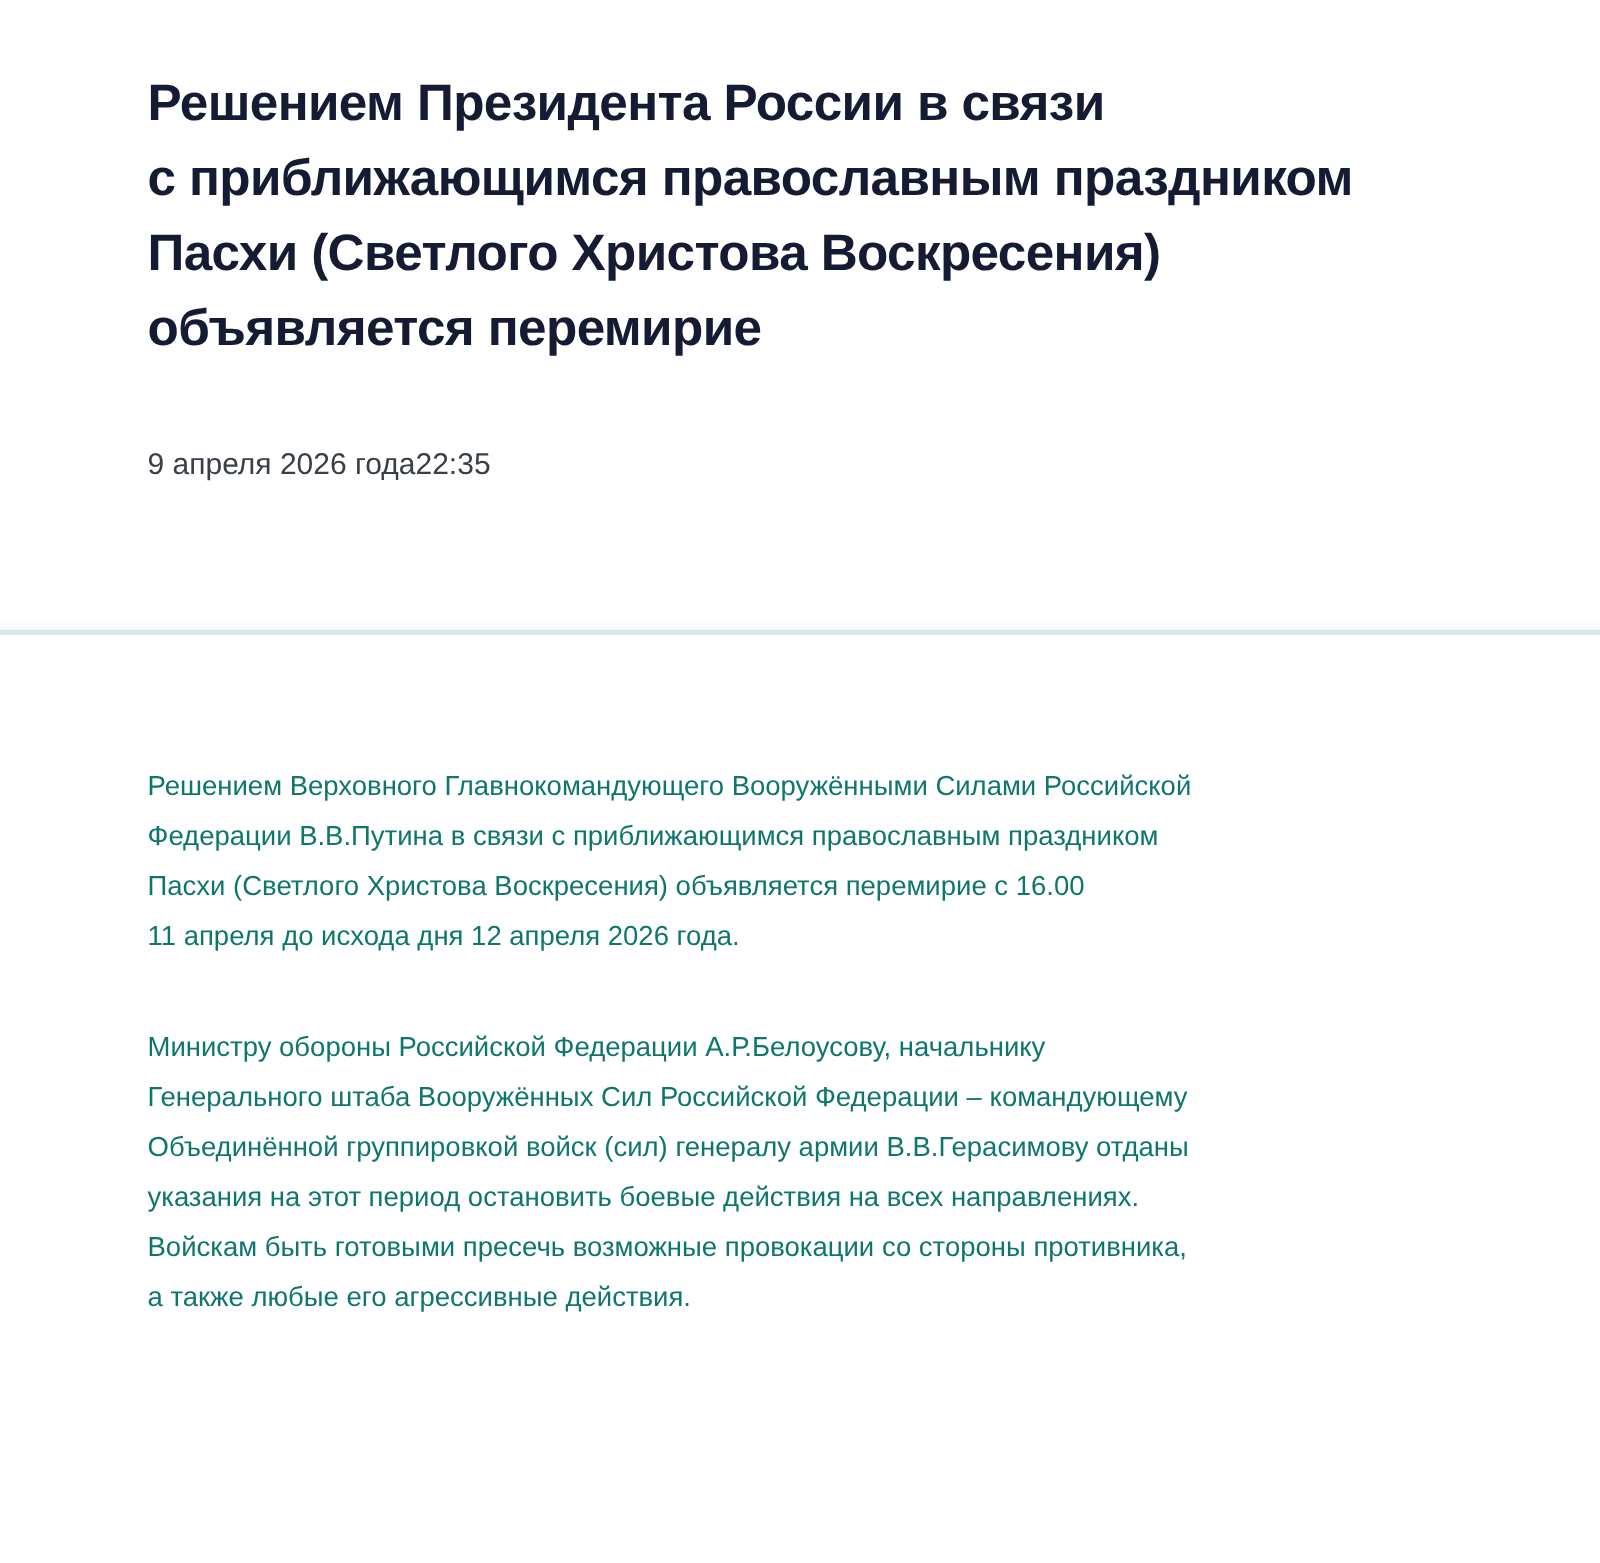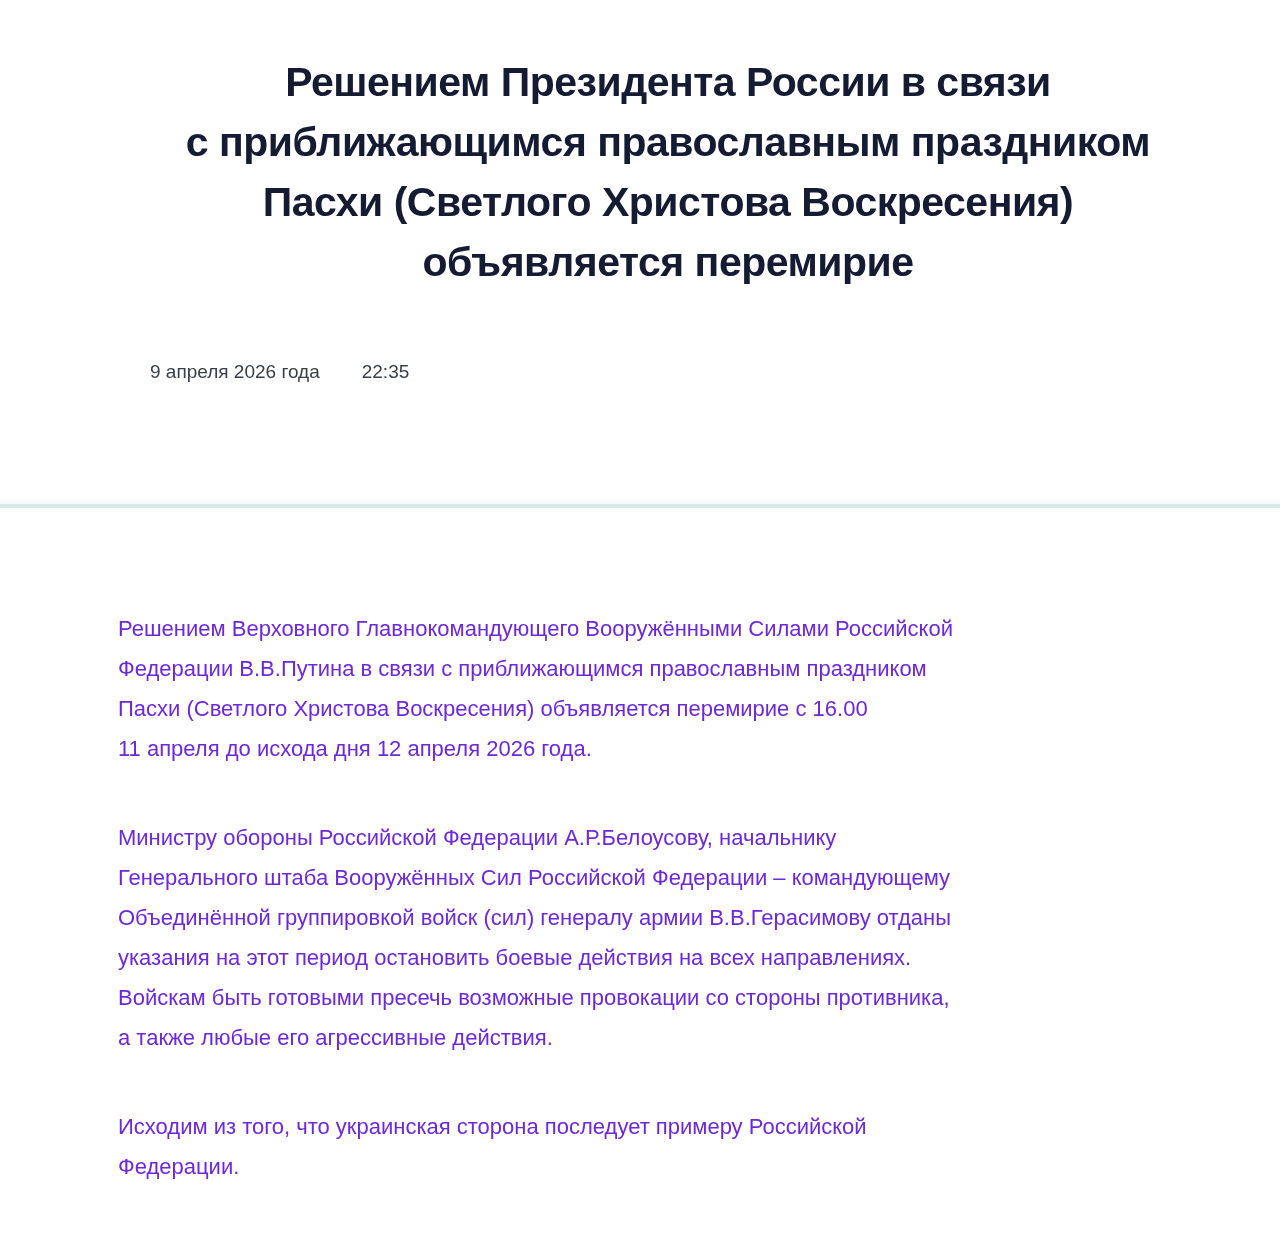--- a/index.html
+++ b/index.html
@@ -24,50 +24,47 @@
   }
   h1.article-title {
     margin: 0;
     font-size: 41px;
     line-height: 60px;
     font-weight: bold;
     letter-spacing: -0.5px;
     color: #141b33;
     white-space: pre-line;
     max-width: 1100px;
-    text-align: center;
   }
   .article-meta {
     margin-top: 67px;
     display: flex;
     align-items: baseline;
-    gap: 42px;
-    font-size: 19px;
+    font-size: 24px;
     line-height: 26px;
     color: #383f48;
-    margin-left: 32px;
   }
   .divider-zone {
     margin-top: 112px;
     height: 7px;
     background: linear-gradient(to bottom, #ffffff, #f0f8f8);
   }
   .divider {
     height: 4px;
     background: #d6e9e8;
   }
   .article-body {
     padding-top: 101px;
     padding-bottom: 64px;
   }
   .article-body p {
     margin: 0 0 49px 0;
     font-size: 22px;
     line-height: 40px;
-    color: #6d28d9;
+    color: #0f766e;
     white-space: pre-line;
     max-width: 1120px;
   }
   .article-body p:last-child {
     margin-bottom: 0;
   }
 </style>
 </head>
 <body>
 
@@ -89,15 +86,13 @@
   <p>Решением Верховного Главнокомандующего Вооружёнными Силами Российской
 Федерации В.В.Путина в связи с приближающимся православным праздником
 Пасхи (Светлого Христова Воскресения) объявляется перемирие с 16.00
 11 апреля до исхода дня 12 апреля 2026 года.</p>
   <p>Министру обороны Российской Федерации А.Р.Белоусову, начальнику
 Генерального штаба Вооружённых Сил Российской Федерации – командующему
 Объединённой группировкой войск (сил) генералу армии В.В.Герасимову отданы
 указания на этот период остановить боевые действия на всех направлениях.
 Войскам быть готовыми пресечь возможные провокации со стороны противника,
 а также любые его агрессивные действия.</p>
-  <p>Исходим из того, что украинская сторона последует примеру Российской
-Федерации.</p>
 </div>
 
 </body></html>

